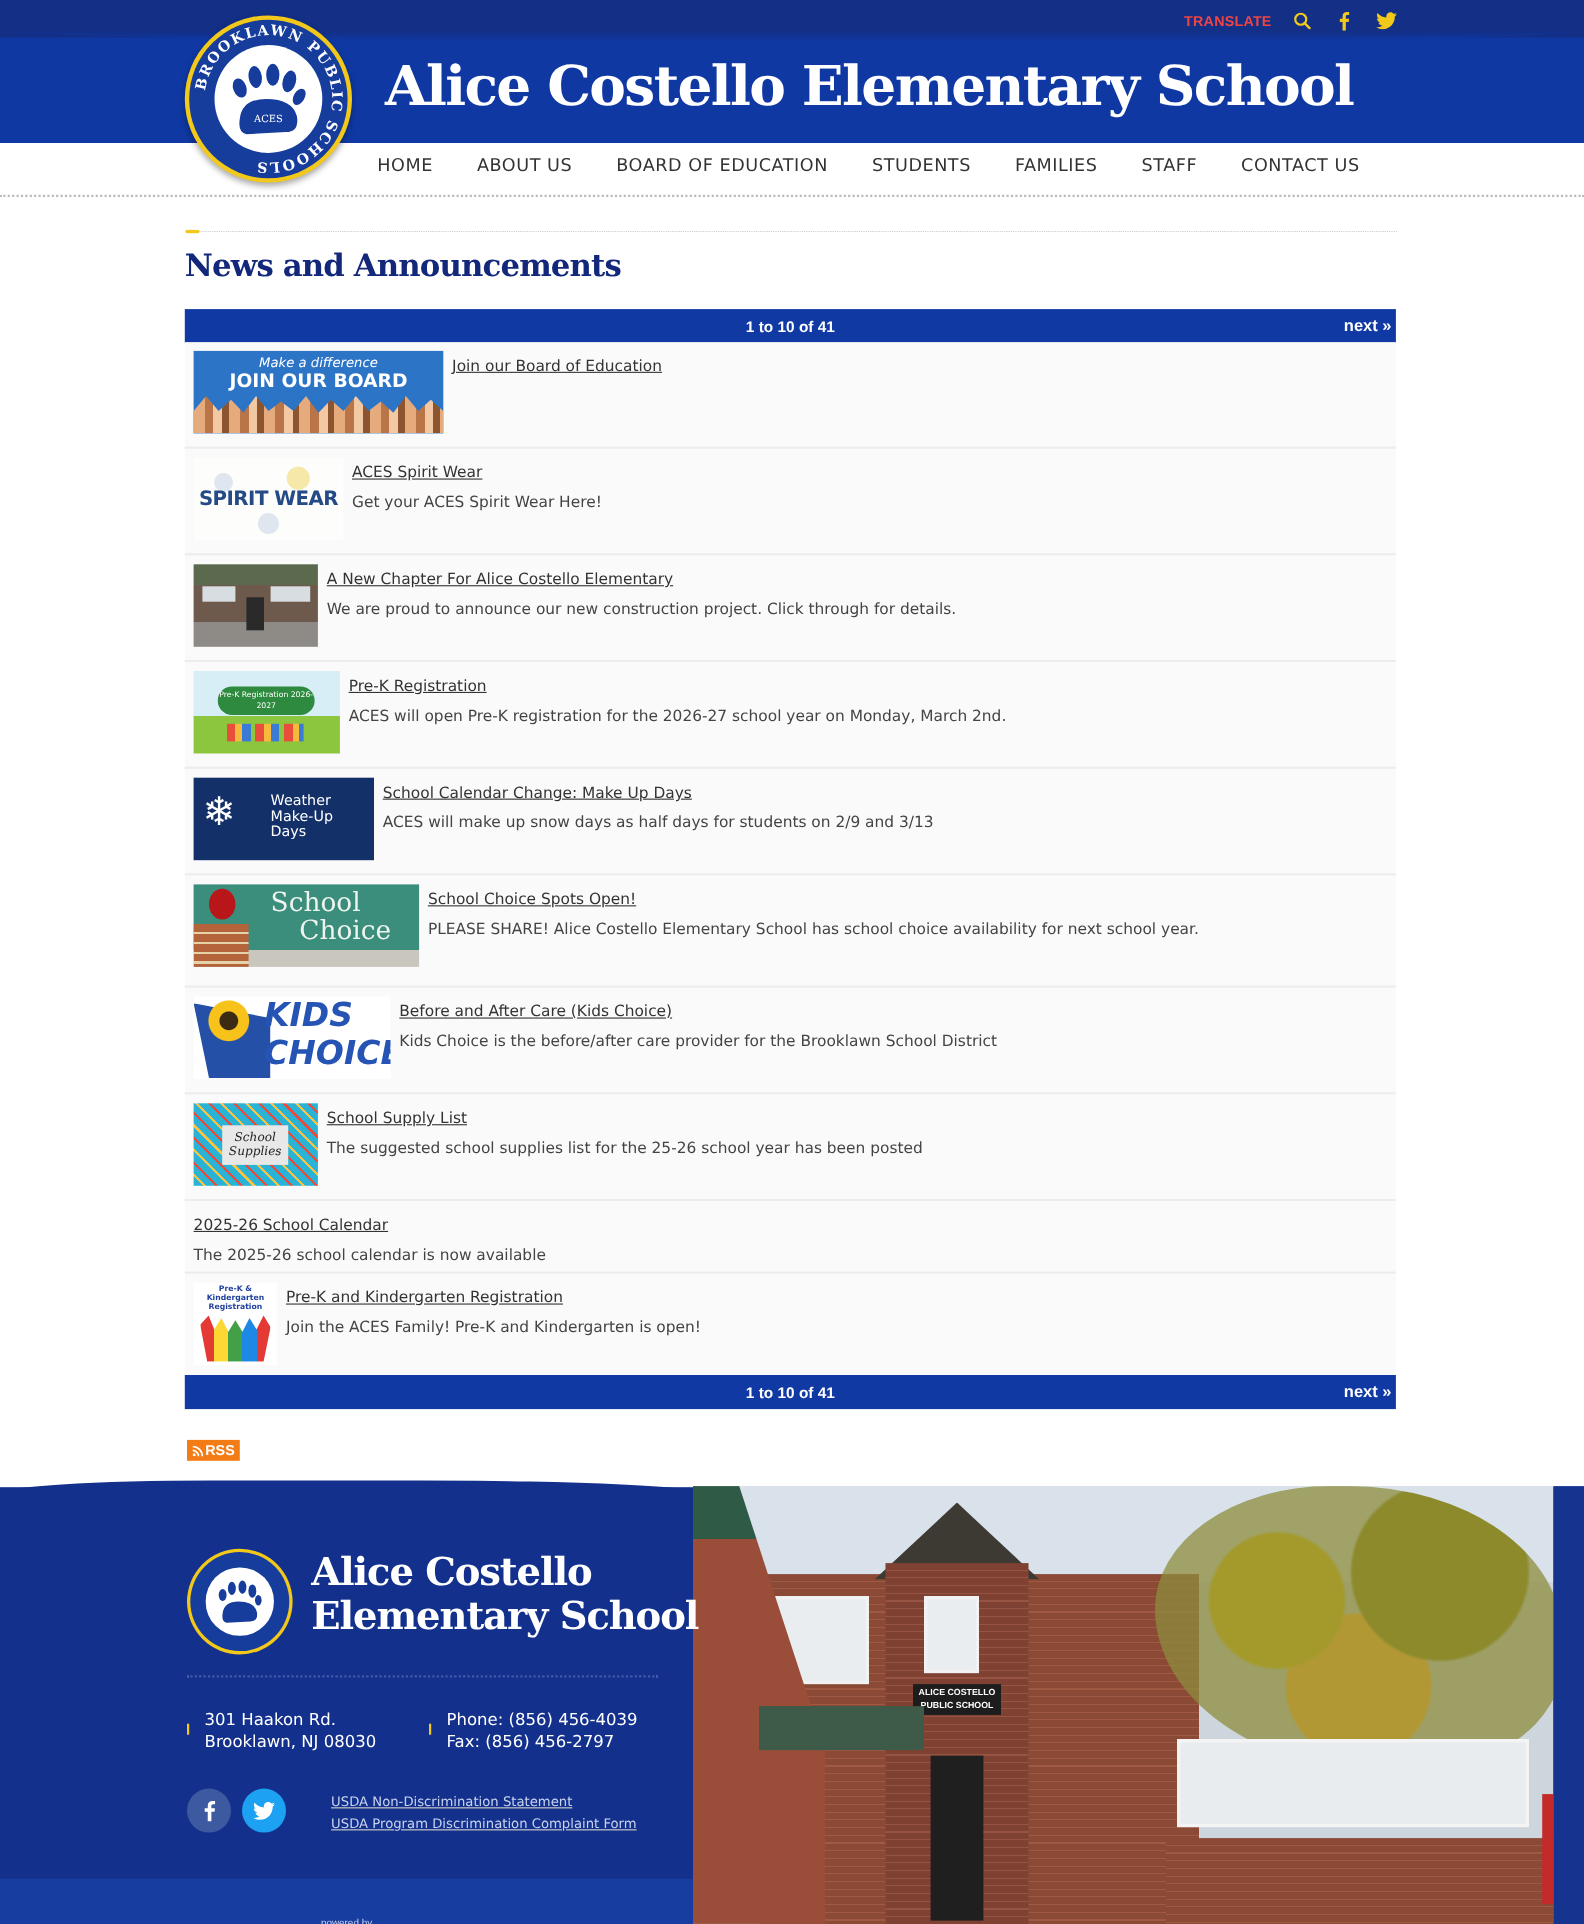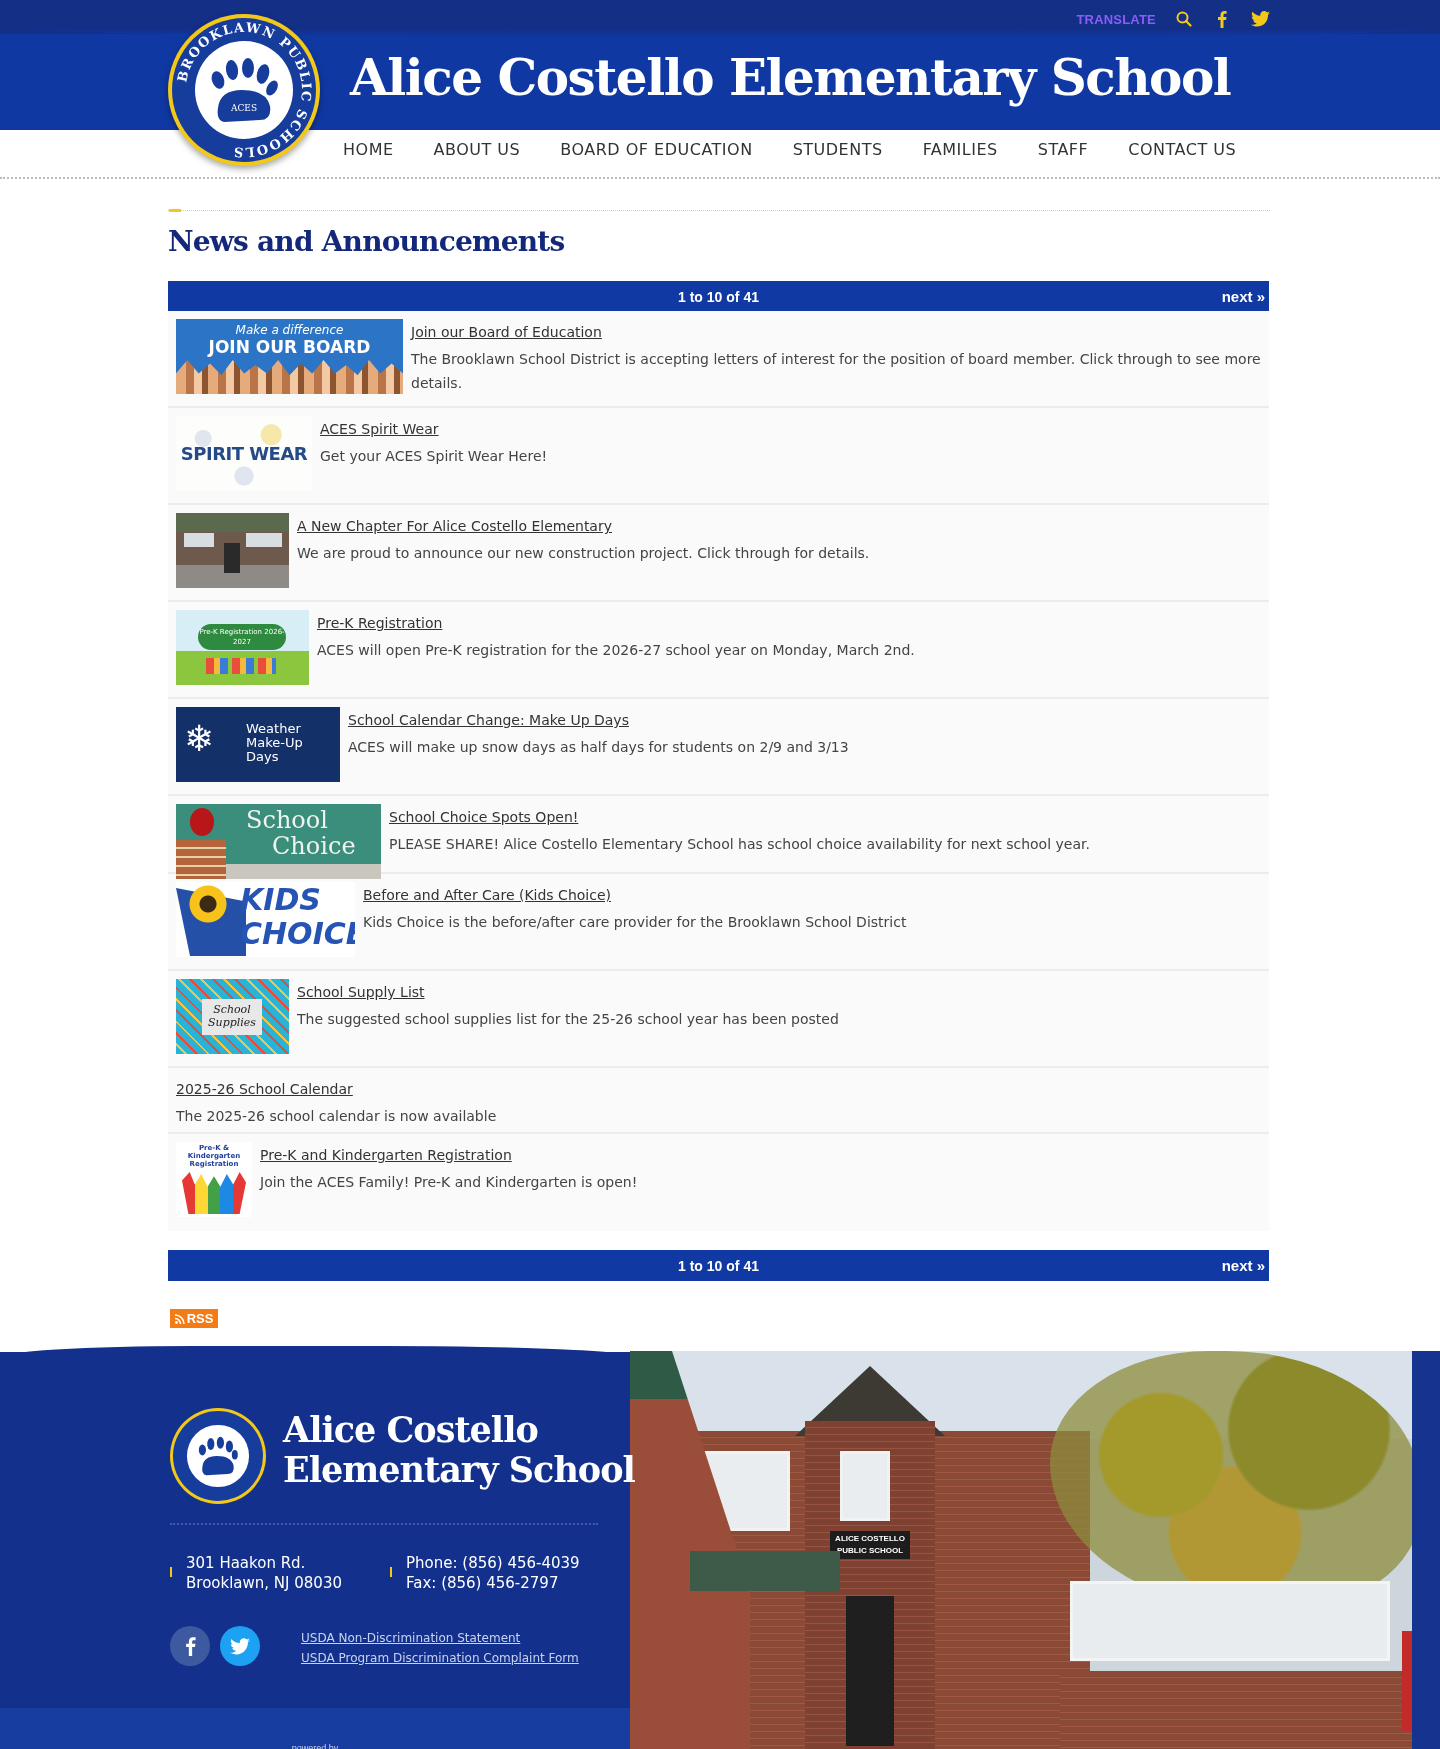--- a/index.html
+++ b/index.html
@@ -5,21 +5,21 @@
   * { box-sizing: border-box; margin: 0; padding: 0; }
   html, body { width: 1440px; background: #fff; }
   body { font-family: "Liberation Sans", sans-serif; color: #333; position: relative; height: 1749px; overflow: hidden; }
 
   
   .topstrip { position: absolute; left: 0; top: 0; width: 1440px; height: 40px; background: #132f86; }
   .banner { position: absolute; left: 0; top: 34px; width: 1440px; height: 96px; background: #0f38a3; }
   .banner::before { content: ""; position: absolute; left: 0; top: -6px; width: 100%; height: 10px;
     background: linear-gradient(180deg, #132f86 0%, #0f38a3 100%); border-radius: 0 0 40% 60% / 0 0 100% 100%; }
   .util { position: absolute; top: 9px; right: 170px; display: flex; align-items: center; gap: 18px; }
-  .util .translate { color: #8b5cf6; font-weight: bold; font-size: 13px; letter-spacing: 0.2px; cursor: pointer; }
+  .util .translate { color: #ef4444; font-weight: bold; font-size: 13px; letter-spacing: 0.2px; cursor: pointer; }
   .util .ico { width: 20px; height: 20px; display: flex; align-items: center; justify-content: center; cursor: pointer; }
 
   .logo { position: absolute; left: 168px; top: 14px; width: 152px; height: 152px; border-radius: 50%;
     background: #f2c81b; padding: 4px; box-shadow: 0 3px 6px rgba(0,0,0,0.35); }
   .logo-inner { width: 100%; height: 100%; border-radius: 50%; background: #163c9c; display: flex; align-items: center; justify-content: center; position: relative; }
   .logo-white { width: 68%; height: 68%; border-radius: 50%; background: #fff; display: flex; align-items: center; justify-content: center; }
   .site-title { position: absolute; left: 350px; top: 48px; color: #fff; font-family: "DejaVu Serif", serif; font-weight: bold; font-size: 50px; letter-spacing: -1.5px; white-space: nowrap; }
 
   .nav { position: absolute; top: 140px; left: 343px; display: flex; gap: 0; }
   .nav a { font-family: "DejaVu Sans", sans-serif; font-size: 16px; color: #333; text-decoration: none; letter-spacing: 0.5px; margin-right: 40px; cursor: pointer; font-weight: 500; }
@@ -137,21 +137,20 @@
   <div class="list">
 
     <div class="item" style="height:97px">
       <div class="thumb" style="width:227px;background:#2c74c6;">
         <div style="position:absolute;top:4px;width:100%;text-align:center;color:#fff;font-style:italic;font-size:12px">Make a difference</div>
         <div style="position:absolute;top:18px;width:100%;text-align:center;color:#fff;font-weight:bold;font-size:17px">JOIN OUR BOARD</div>
         <div style="position:absolute;bottom:0;left:0;right:0;height:34px;background:repeating-linear-gradient(90deg,#e6ab7c 0 10px,#b97548 10px 18px,#f3c9a3 18px 26px,#8c5530 26px 32px);clip-path:polygon(0 40%,5% 0,10% 40%,15% 10%,20% 45%,25% 0,30% 40%,35% 15%,40% 40%,45% 0,50% 45%,55% 10%,60% 40%,65% 0,70% 40%,75% 15%,80% 45%,85% 0,90% 40%,95% 10%,100% 40%,100% 100%,0 100%)"></div>
       </div>
       <div class="txt">
         <a class="title">Join our Board of Education</a>
-        <div class="desc">The Brooklawn School District is accepting letters of interest for the position of board member. Click through to see more details.</div>
       </div>
     </div>
 
     <div class="item" style="height:97px">
       <div class="thumb" style="width:136px;background:radial-gradient(circle at 20% 30%,#dfe6ef 0 8px,transparent 9px),radial-gradient(circle at 70% 25%,#f5e8a9 0 10px,transparent 11px),radial-gradient(circle at 50% 80%,#dfe6ef 0 9px,transparent 10px),#fdfdfb;">
         <div style="position:absolute;top:27px;width:100%;text-align:center;color:#244b86;font-weight:bold;font-size:18px;letter-spacing:-0.5px">SPIRIT WEAR</div>
       </div>
       <div class="txt">
         <a class="title">ACES Spirit Wear</a>
         <div class="desc">Get your ACES Spirit Wear Here!</div>
@@ -185,21 +184,21 @@
       <div class="thumb" style="width:164px;background:#143069;">
         <div style="position:absolute;left:8px;top:12px;color:#fff;font-size:36px;line-height:40px">❄</div>
         <div style="position:absolute;left:70px;top:15px;width:80px;color:#fff;font-size:13px;line-height:14px">Weather Make-Up Days</div>
       </div>
       <div class="txt">
         <a class="title">School Calendar Change: Make Up Days</a>
         <div class="desc">ACES will make up snow days as half days for students on 2/9 and 3/13</div>
       </div>
     </div>
 
-    <div class="item" style="height:78px">
+    <div class="item" style="height:102px">
       <div class="thumb" style="width:205px;background:linear-gradient(180deg,#3b8d7c 0 80%,#c9c6bd 80% 100%);">
         <div style="position:absolute;left:14px;top:4px;width:24px;height:28px;border-radius:50%;background:#b9161a"></div>
         <div style="position:absolute;left:0;top:36px;width:50px;height:39px;background:repeating-linear-gradient(180deg,#b5633a 0 7px,#e6d2a8 7px 9px)"></div>
         <div style="position:absolute;left:70px;top:2px;color:#eef4ee;font-size:24px;font-family:'DejaVu Serif',serif">School</div>
         <div style="position:absolute;left:96px;top:28px;color:#eef4ee;font-size:24px;font-family:'DejaVu Serif',serif">Choice</div>
       </div>
       <div class="txt">
         <a class="title">School Choice Spots Open!</a>
         <div class="desc">PLEASE SHARE! Alice Costello Elementary School has school choice availability for next school year.</div>
       </div>

